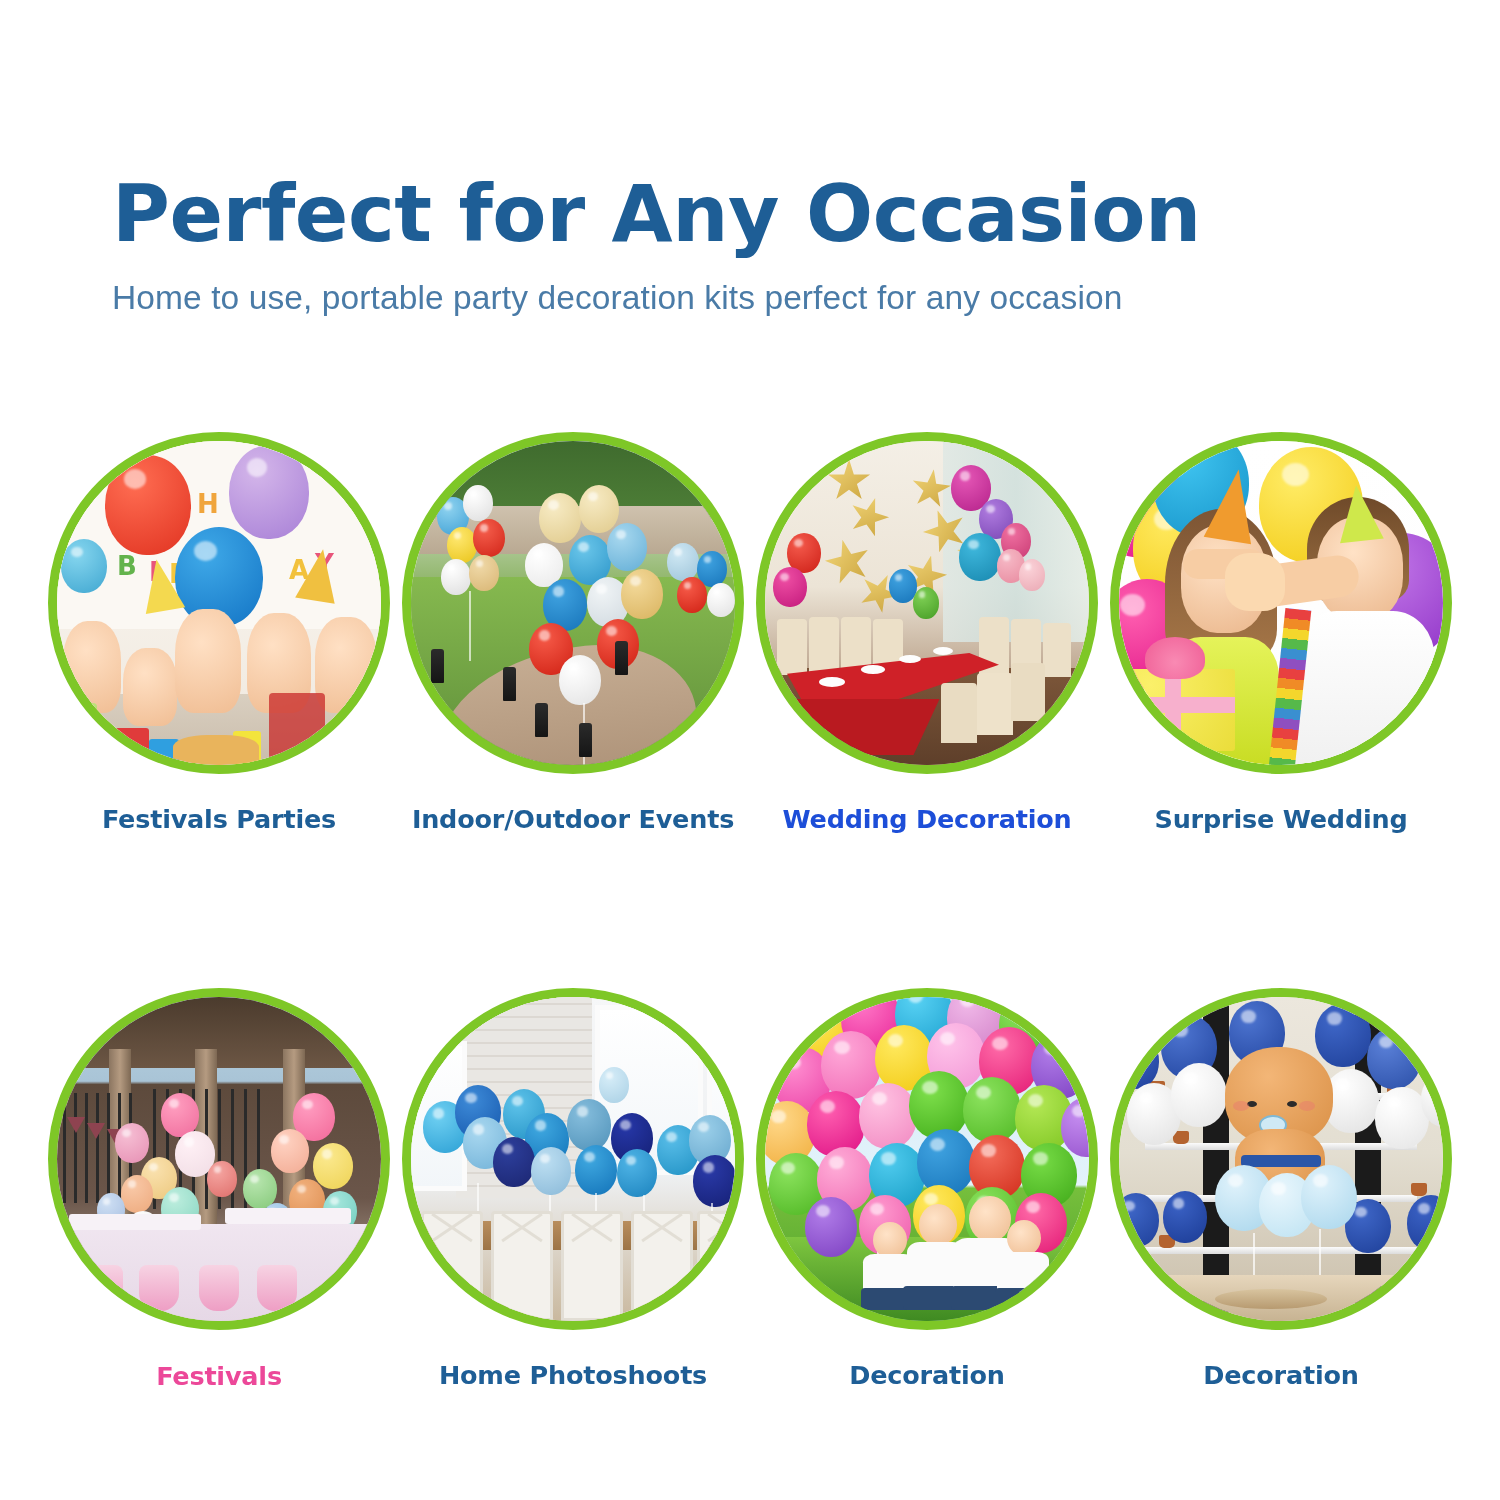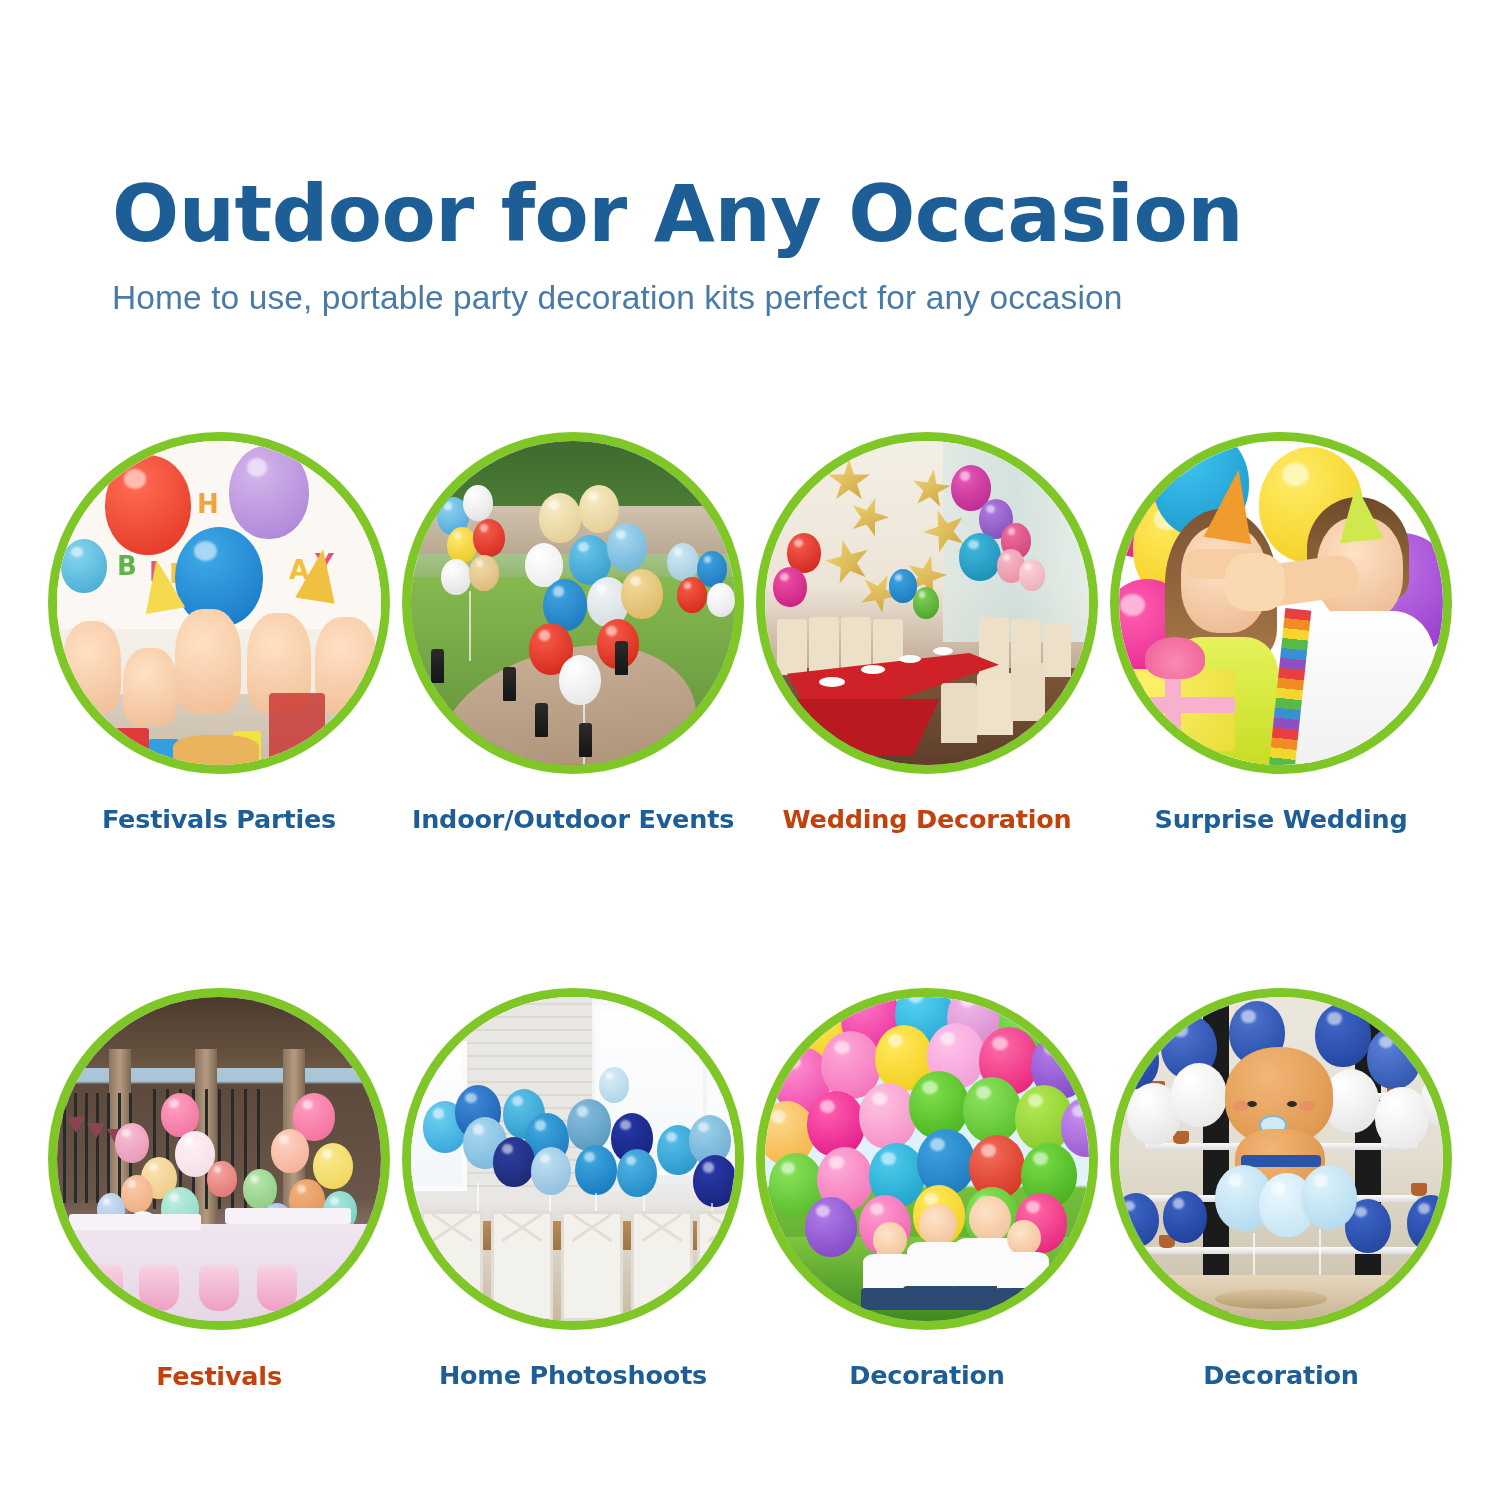--- a/index.html
+++ b/index.html
@@ -227,21 +227,21 @@
   .s8 .baby  { position:absolute;
                background: radial-gradient(circle at 40% 30%, #f3b677, #d98f45);
                border-radius:48% 48% 44% 44%; }
 </style>
 </head>
 <body style="background: rgb(255, 255, 255);">
 
 <div class="page">
 
   <div class="header">
-    <h1 class="page-title" style="color: rgb(30, 94, 150);">Outdoor for Any Occasion</h1>
+    <h1 class="page-title" style="color: rgb(30, 94, 150);">Perfect for Any Occasion</h1>
     <p class="page-subtitle" style="color: rgb(74, 123, 167);">Home to use, portable party decoration kits perfect for any occasion</p>
   </div>
 
   <div class="grid">
 
     <div class="cell">
       <div class="circle-wrap" style="border-color: rgb(126, 199, 39);">
         <div class="scene s1">
           <div class="wall"></div>
           <div class="tablecloth"></div>
@@ -367,21 +367,21 @@
           <div class="chair" style="left:176px;top:242px;width:36px;height:60px;background:#e9dcc2;"></div>
           <div class="chair" style="left:212px;top:232px;width:36px;height:62px;background:#eee2ca;"></div>
           <div class="chair" style="left:246px;top:222px;width:34px;height:58px;background:#e9dcc2;"></div>
 
           <div class="rect" style="left:54px;top:236px;width:26px;height:10px;background:#fdfdfd;border-radius:50%;"></div>
           <div class="rect" style="left:96px;top:224px;width:24px;height:9px;background:#fdfdfd;border-radius:50%;"></div>
           <div class="rect" style="left:134px;top:214px;width:22px;height:8px;background:#fdfdfd;border-radius:50%;"></div>
           <div class="rect" style="left:168px;top:206px;width:20px;height:8px;background:#fdfdfd;border-radius:50%;"></div>
         </div>
       </div>
-      <div class="cell-label" style="color: #c2410c;">Wedding Decoration</div>
+      <div class="cell-label" style="color: #1d4ed8;">Wedding Decoration</div>
     </div>
 
     <div class="cell">
       <div class="circle-wrap" style="border-color: rgb(126, 199, 39);">
         <div class="scene s4">
 
           <div class="b" style="left:-26px;top:10px;width:92px;height:106px;background:radial-gradient(circle at 35% 28%,#ff63b4,#e01489);"></div>
           <div class="b" style="left:14px;top:52px;width:96px;height:110px;background:radial-gradient(circle at 35% 28%,#ffe95e,#f1c911);"></div>
           <div class="b" style="left:34px;top:-12px;width:96px;height:108px;background:radial-gradient(circle at 35% 28%,#3fc4f0,#1592c8);"></div>
           <div class="b" style="left:140px;top:6px;width:104px;height:116px;background:radial-gradient(circle at 35% 28%,#ffec66,#f2ca14);"></div>
@@ -471,21 +471,21 @@
 
           <div class="cloth"></div>
           <div class="sash" style="left:26px;"></div>
           <div class="sash" style="left:82px;"></div>
           <div class="sash" style="left:142px;"></div>
           <div class="sash" style="left:200px;"></div>
           <div class="rect" style="left:12px;bottom:28%;width:132px;height:16px;background:#f7f2f7;border-radius:3px;"></div>
           <div class="rect" style="left:168px;bottom:30%;width:126px;height:16px;background:#f7f2f7;border-radius:3px;"></div>
         </div>
       </div>
-      <div class="cell-label" style="color: #c2410c; margin-top: 31px;">Festivals</div>
+      <div class="cell-label" style="color: #ec4899; margin-top: 31px;">Festivals</div>
     </div>
 
     <div class="cell">
       <div class="circle-wrap" style="border-color: rgb(126, 199, 39);">
         <div class="scene s6">
           <div class="brick"></div>
           <div class="window" style="left:-14px;top:44px;width:70px;height:150px;"></div>
           <div class="window" style="left:184px;top:8px;width:108px;height:170px;"></div>
           <div class="window" style="left:296px;top:40px;width:60px;height:150px;"></div>
 

